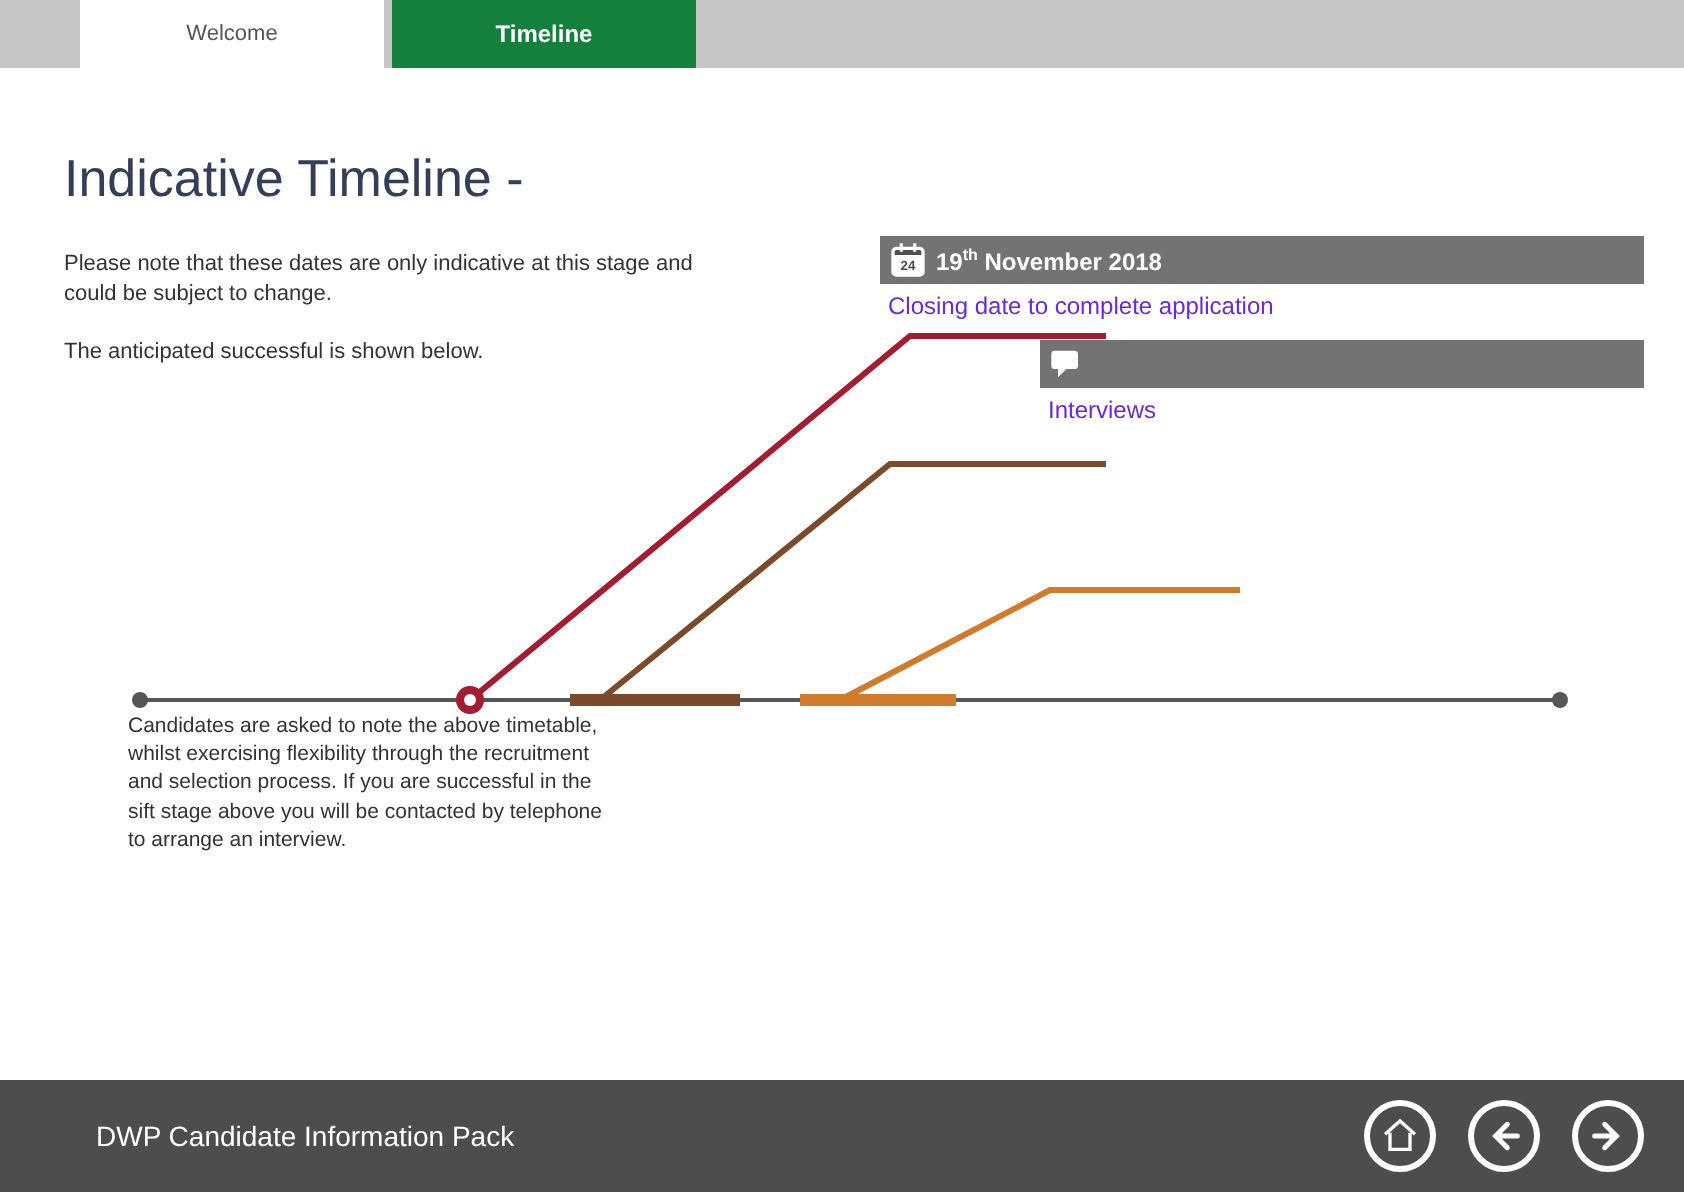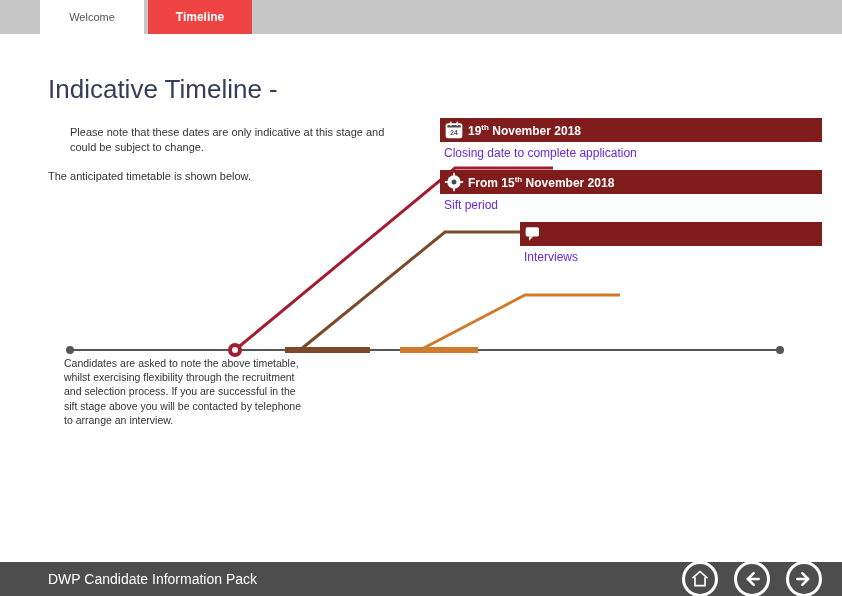--- a/index.html
+++ b/index.html
@@ -13,72 +13,71 @@
   }
   .tab-bar {
     display: flex;
     height: 34px;
     background: #c6c6c6;
     align-items: stretch;
   }
   .tab {
     background: #fff;
     margin: 0 2px;
-    width: 104px;
+    width: 152px;
     display: flex;
     align-items: center;
     justify-content: center;
     font-size: 11px;
     color: #555;
     cursor: pointer;
   }
   .tab.spacer { background: transparent; width: 34px; cursor: default; }
   .tab.active {
-    background: #ef4444;
+    background: #15803d;
     color: #fff;
     font-weight: bold;
     font-size: 12px;
   }
   .page {
     position: absolute;
     top: 34px;
     left: 0;
     right: 0;
     bottom: 52px;
-    padding: 40px 48px 0 48px;
+    padding: 40px 48px 0 32px;
   }
   h1 {
     font-size: 26px;
     font-weight: 400;
     color: #343e58;
     margin-bottom: 20px;
   }
   .intro {
     font-size: 11px;
     color: #333;
     max-width: 330px;
     line-height: 1.35;
     margin-bottom: 14px;
-    margin-left: 22px;
   }
   .subintro {
     font-size: 11px;
     color: #333;
     max-width: 330px;
     line-height: 1.35;
   }
   .milestones {
     position: absolute;
     top: 118px;
     left: 440px;
     right: 20px;
   }
   .mblock { margin-bottom: 4px; }
   .mbar {
-    background: #7f1d1d;
+    background: #737373;
     color: #fff;
     font-size: 12px;
     font-weight: bold;
     display: flex;
     align-items: center;
     padding: 4px 6px 4px 28px;
     position: relative;
     min-height: 24px;
   }
   .mbar .msvg {
@@ -105,21 +104,21 @@
     left: 64px;
     top: 356px;
     width: 240px;
     font-size: 10.5px;
     line-height: 1.35;
     color: #333;
   }
   .footer {
     position: absolute;
     left: 0; right: 0; bottom: 0;
-    height: 34px;
+    height: 56px;
     background: #4d4d4d;
     color: #fff;
     display: flex;
     align-items: center;
     padding: 0 20px 0 48px;
   }
   .footer-title { font-size: 14px; flex: 1; }
   .nav {
     display: flex;
     gap: 16px;
@@ -141,21 +140,21 @@
 
 <div class="tab-bar">
   <div class="tab spacer"></div>
   <div class="tab">Welcome</div>
   <div class="tab active">Timeline</div>
 </div>
 
 <div class="page">
   <h1>Indicative Timeline -</h1>
   <p class="intro">Please note that these dates are only indicative at this stage and could be subject to change.</p>
-  <p class="subintro">The anticipated timetable is shown below.</p>
+  <p class="subintro">The anticipated successful is shown below.</p>
 </div>
 
 <svg class="diagram" viewBox="0 0 740 220">
 
   <line x1="10" y1="200" x2="720" y2="200" stroke="#565656" stroke-width="2"></line>
   <circle cx="10" cy="200" r="4" fill="#565656"></circle>
   <circle cx="720" cy="200" r="4" fill="#565656"></circle>
 
   <path d="M 175 200 L 395 18 L 493 18" fill="none" stroke="#a31c32" stroke-width="3"></path>
   <circle cx="175" cy="200" r="7" fill="#a31c32"></circle>
@@ -180,38 +179,20 @@
           <rect x="15" y="2" width="2" height="5" fill="#fff"></rect>
         <text x="12" y="18" font-size="8" text-anchor="middle" fill="#4d4d4d" font-weight="bold">24</text>
       </svg>
       <span>
         <span>19</span><sup>th</sup><span> November 2018</span>
       </span>
     </div>
     <div class="mlabel">Closing date to complete application</div>
   </div>
 
-  <div class="mblock">
-    <div class="mbar">
-      <svg class="msvg" width="20" height="20" viewBox="0 0 24 24">
-        <circle cx="12" cy="12" r="8" fill="#fff"></circle>
-        <circle cx="12" cy="12" r="3" fill="#4d4d4d"></circle>
-        <g fill="#fff">
-            <rect x="11" y="1" width="2" height="4"></rect>
-            <rect x="11" y="19" width="2" height="4"></rect>
-            <rect x="1" y="11" width="4" height="2"></rect>
-            <rect x="19" y="11" width="4" height="2"></rect>
-          </g>
-      </svg>
-      <span>
-        <span>From 15</span><sup>th</sup><span> November 2018</span>
-      </span>
-    </div>
-    <div class="mlabel">Sift period</div>
-  </div>
 
   <div class="mblock" style="margin-left:80px">
     <div class="mbar">
       <svg class="msvg" width="20" height="20" viewBox="0 0 24 24">
         <rect x="2" y="4" width="16" height="11" rx="2" fill="#fff"></rect>
         <path d="M6 15 L6 20 L11 15 Z" fill="#fff"></path>
       </svg>
     </div>
     <div class="mlabel">Interviews</div>
   </div>

